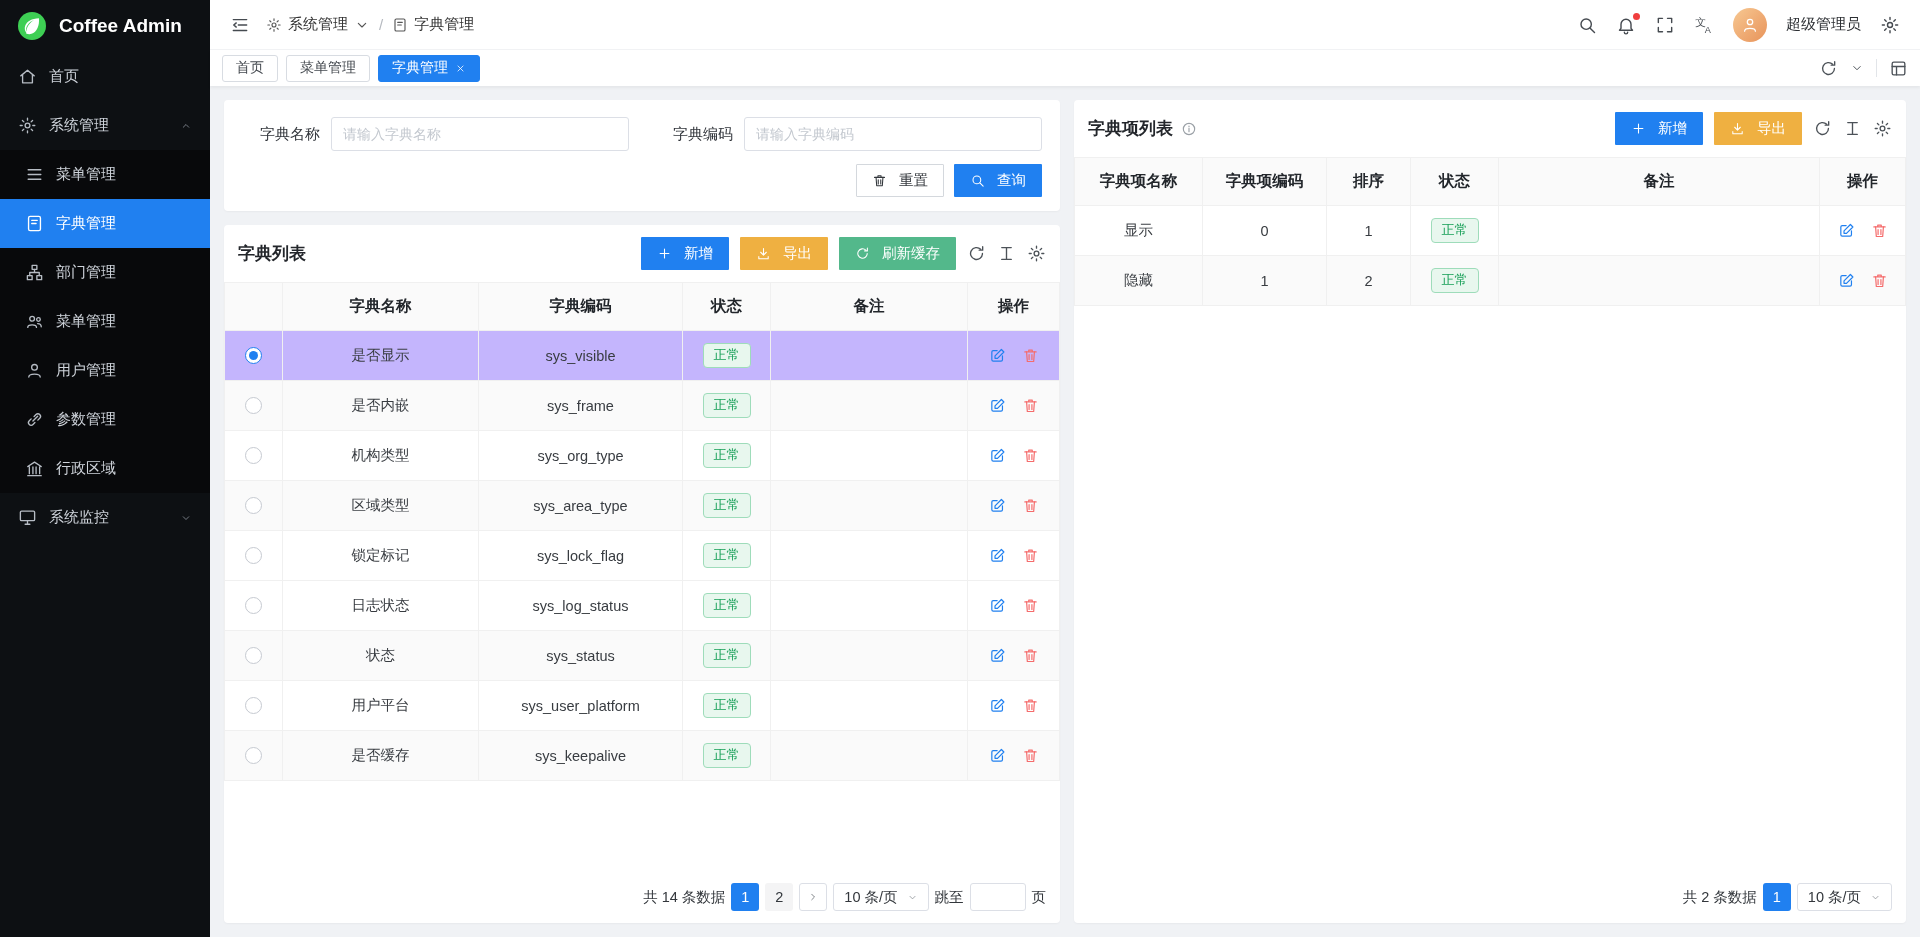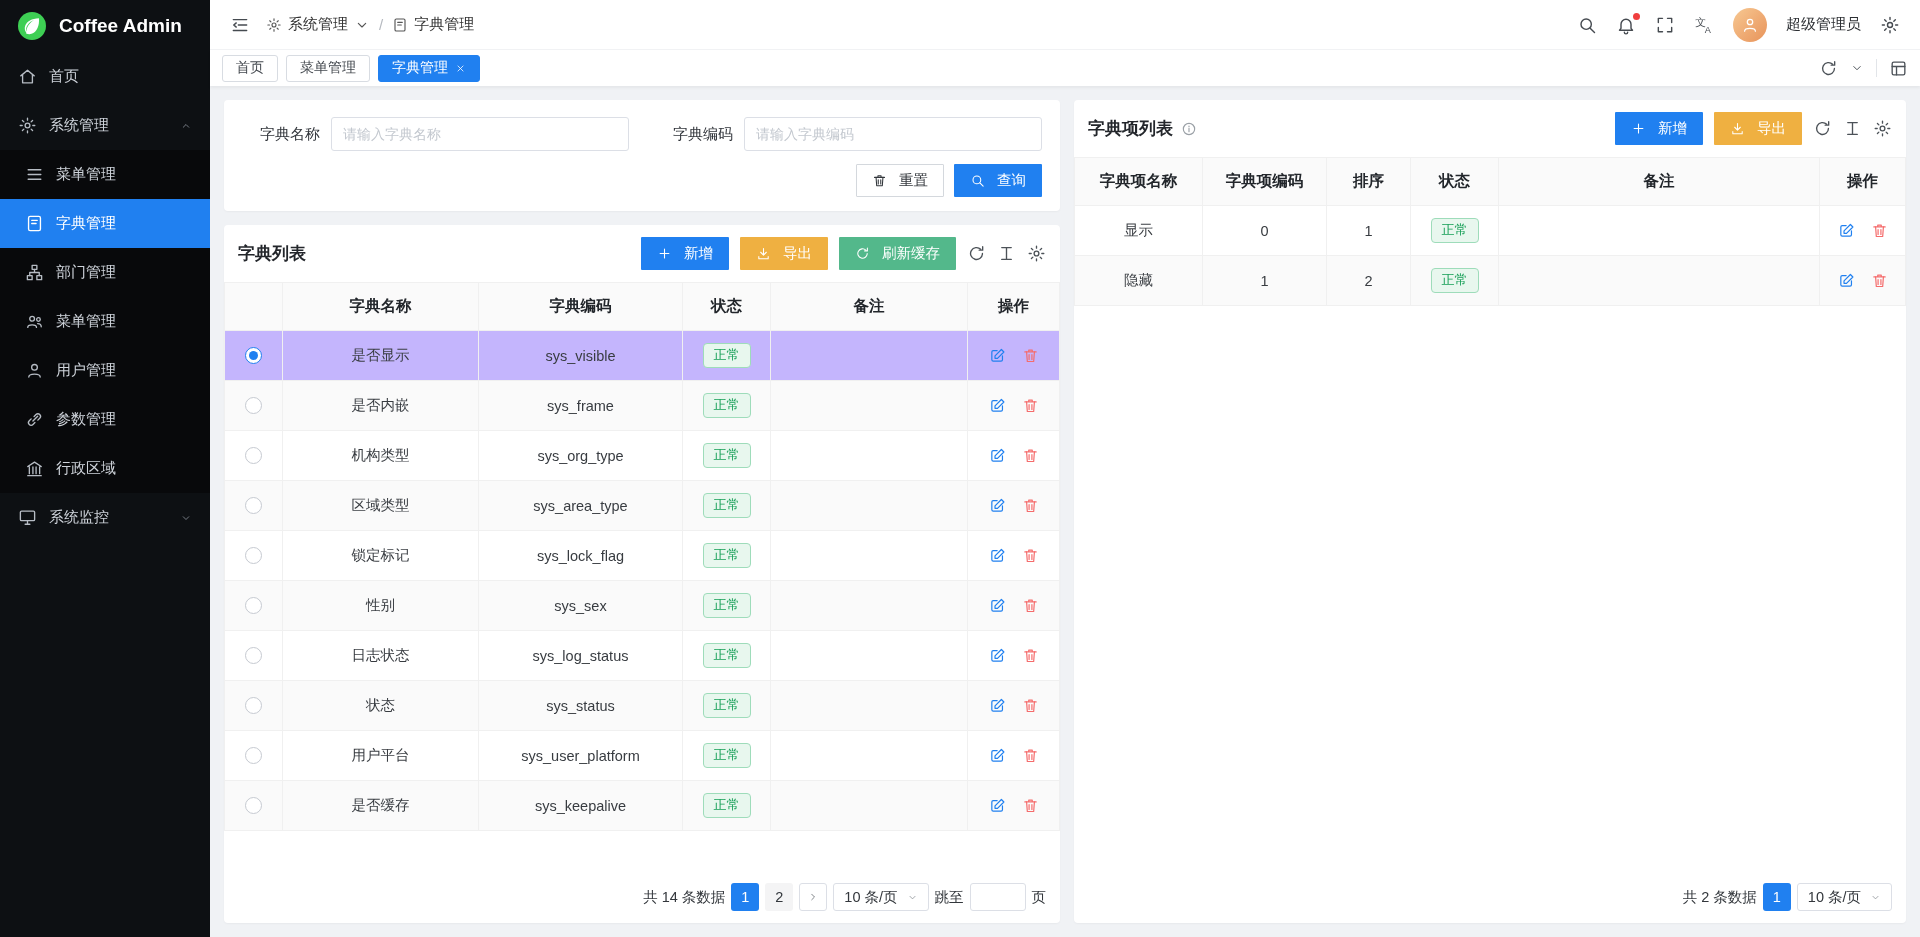--- a/index.html
+++ b/index.html
@@ -527,38 +527,20 @@
                         <path d="M11.5 5H6a2 2 0 0 0-2 2v11a2 2 0 0 0 2 2h11a2 2 0 0 0 2-2v-5.5"></path>
                         <path d="M17.5 3.5 21 7l-9 9h-3.5v-3.5z"></path>
                       </svg>
                     </span><span class="act del i">
                       <svg viewBox="0 0 24 24" aria-hidden="true">
                         <path d="M4 7h16M9.5 7V4.5h5V7"></path>
                         <path d="M6.5 7l1 13.5h9l1-13.5M10 10.8v6.7M14 10.8v6.7"></path>
                       </svg>
                     </span></td>
   </tr>
-                <tr class=" stripe">
-    <td><span class="radio"></span></td>
-    <td>性别</td>
-    <td>sys_sex</td>
-    <td><span class="badge">正常</span></td>
-    <td></td>
-    <td><span class="act edit i">
-                      <svg viewBox="0 0 24 24" aria-hidden="true">
-                        <path d="M11.5 5H6a2 2 0 0 0-2 2v11a2 2 0 0 0 2 2h11a2 2 0 0 0 2-2v-5.5"></path>
-                        <path d="M17.5 3.5 21 7l-9 9h-3.5v-3.5z"></path>
-                      </svg>
-                    </span><span class="act del i">
-                      <svg viewBox="0 0 24 24" aria-hidden="true">
-                        <path d="M4 7h16M9.5 7V4.5h5V7"></path>
-                        <path d="M6.5 7l1 13.5h9l1-13.5M10 10.8v6.7M14 10.8v6.7"></path>
-                      </svg>
-                    </span></td>
-  </tr>
                 <tr class="">
     <td><span class="radio"></span></td>
     <td>日志状态</td>
     <td>sys_log_status</td>
     <td><span class="badge">正常</span></td>
     <td></td>
     <td><span class="act edit i">
                       <svg viewBox="0 0 24 24" aria-hidden="true">
                         <path d="M11.5 5H6a2 2 0 0 0-2 2v11a2 2 0 0 0 2 2h11a2 2 0 0 0 2-2v-5.5"></path>
                         <path d="M17.5 3.5 21 7l-9 9h-3.5v-3.5z"></path>

